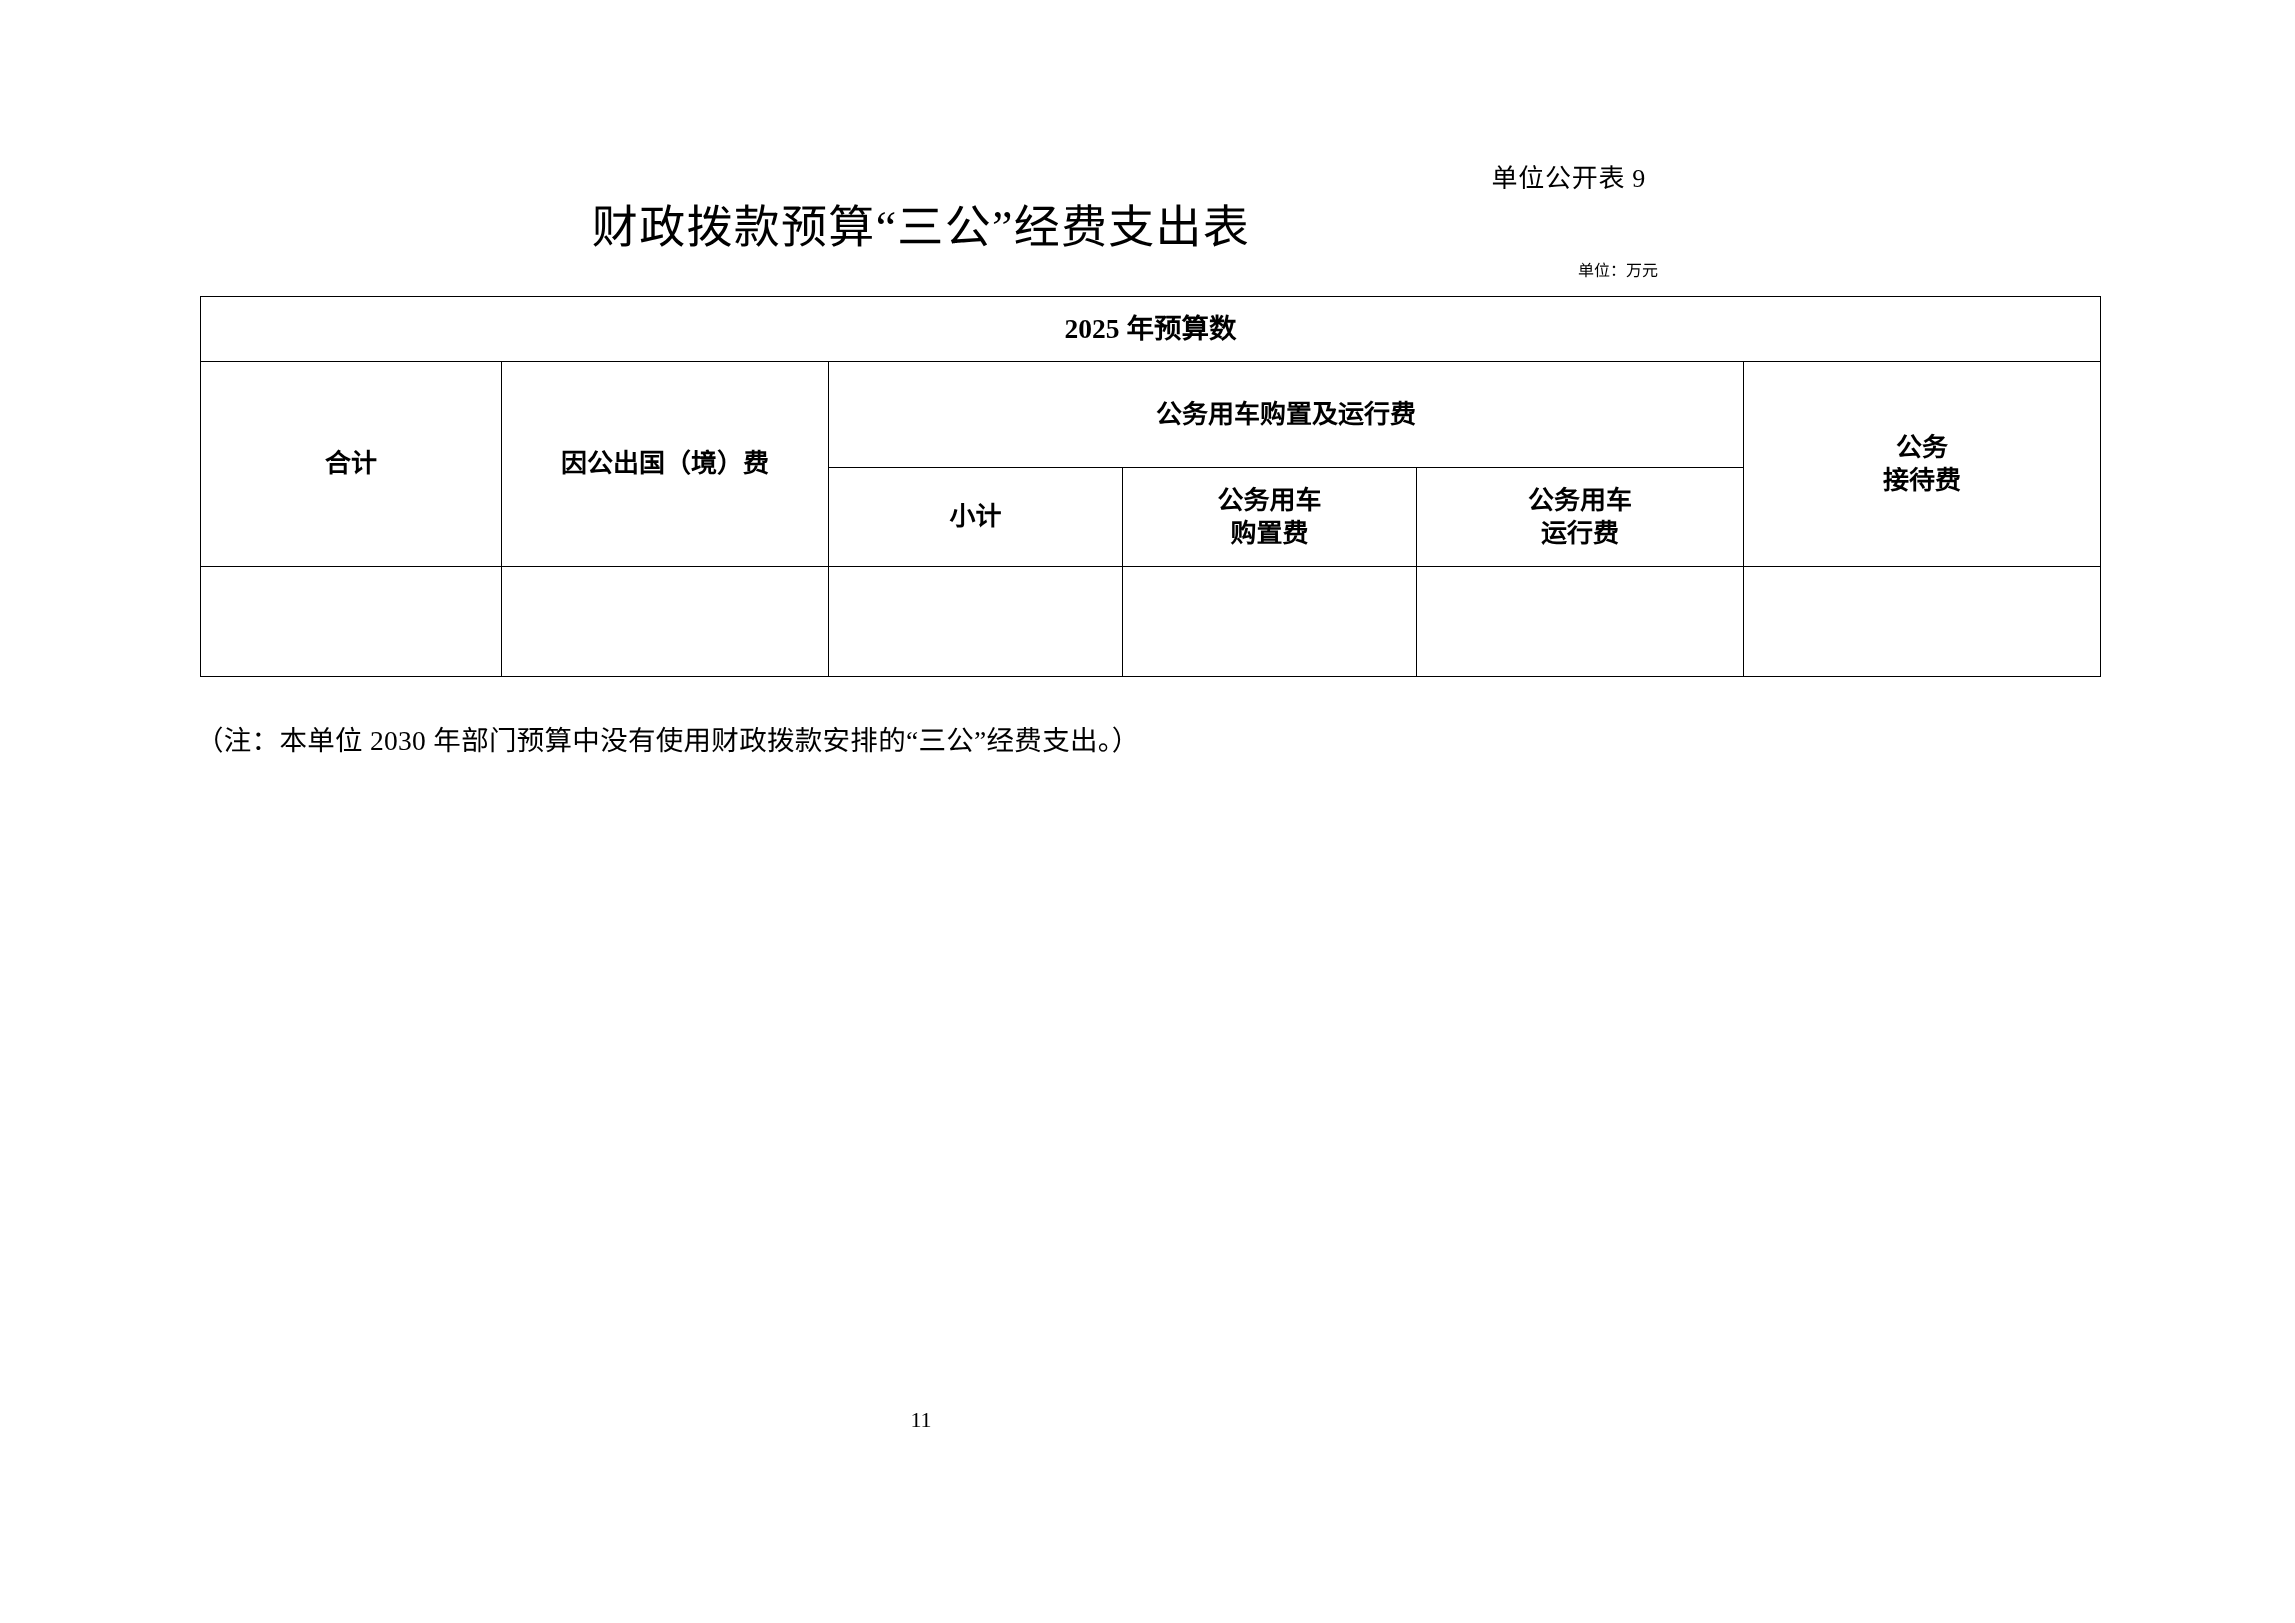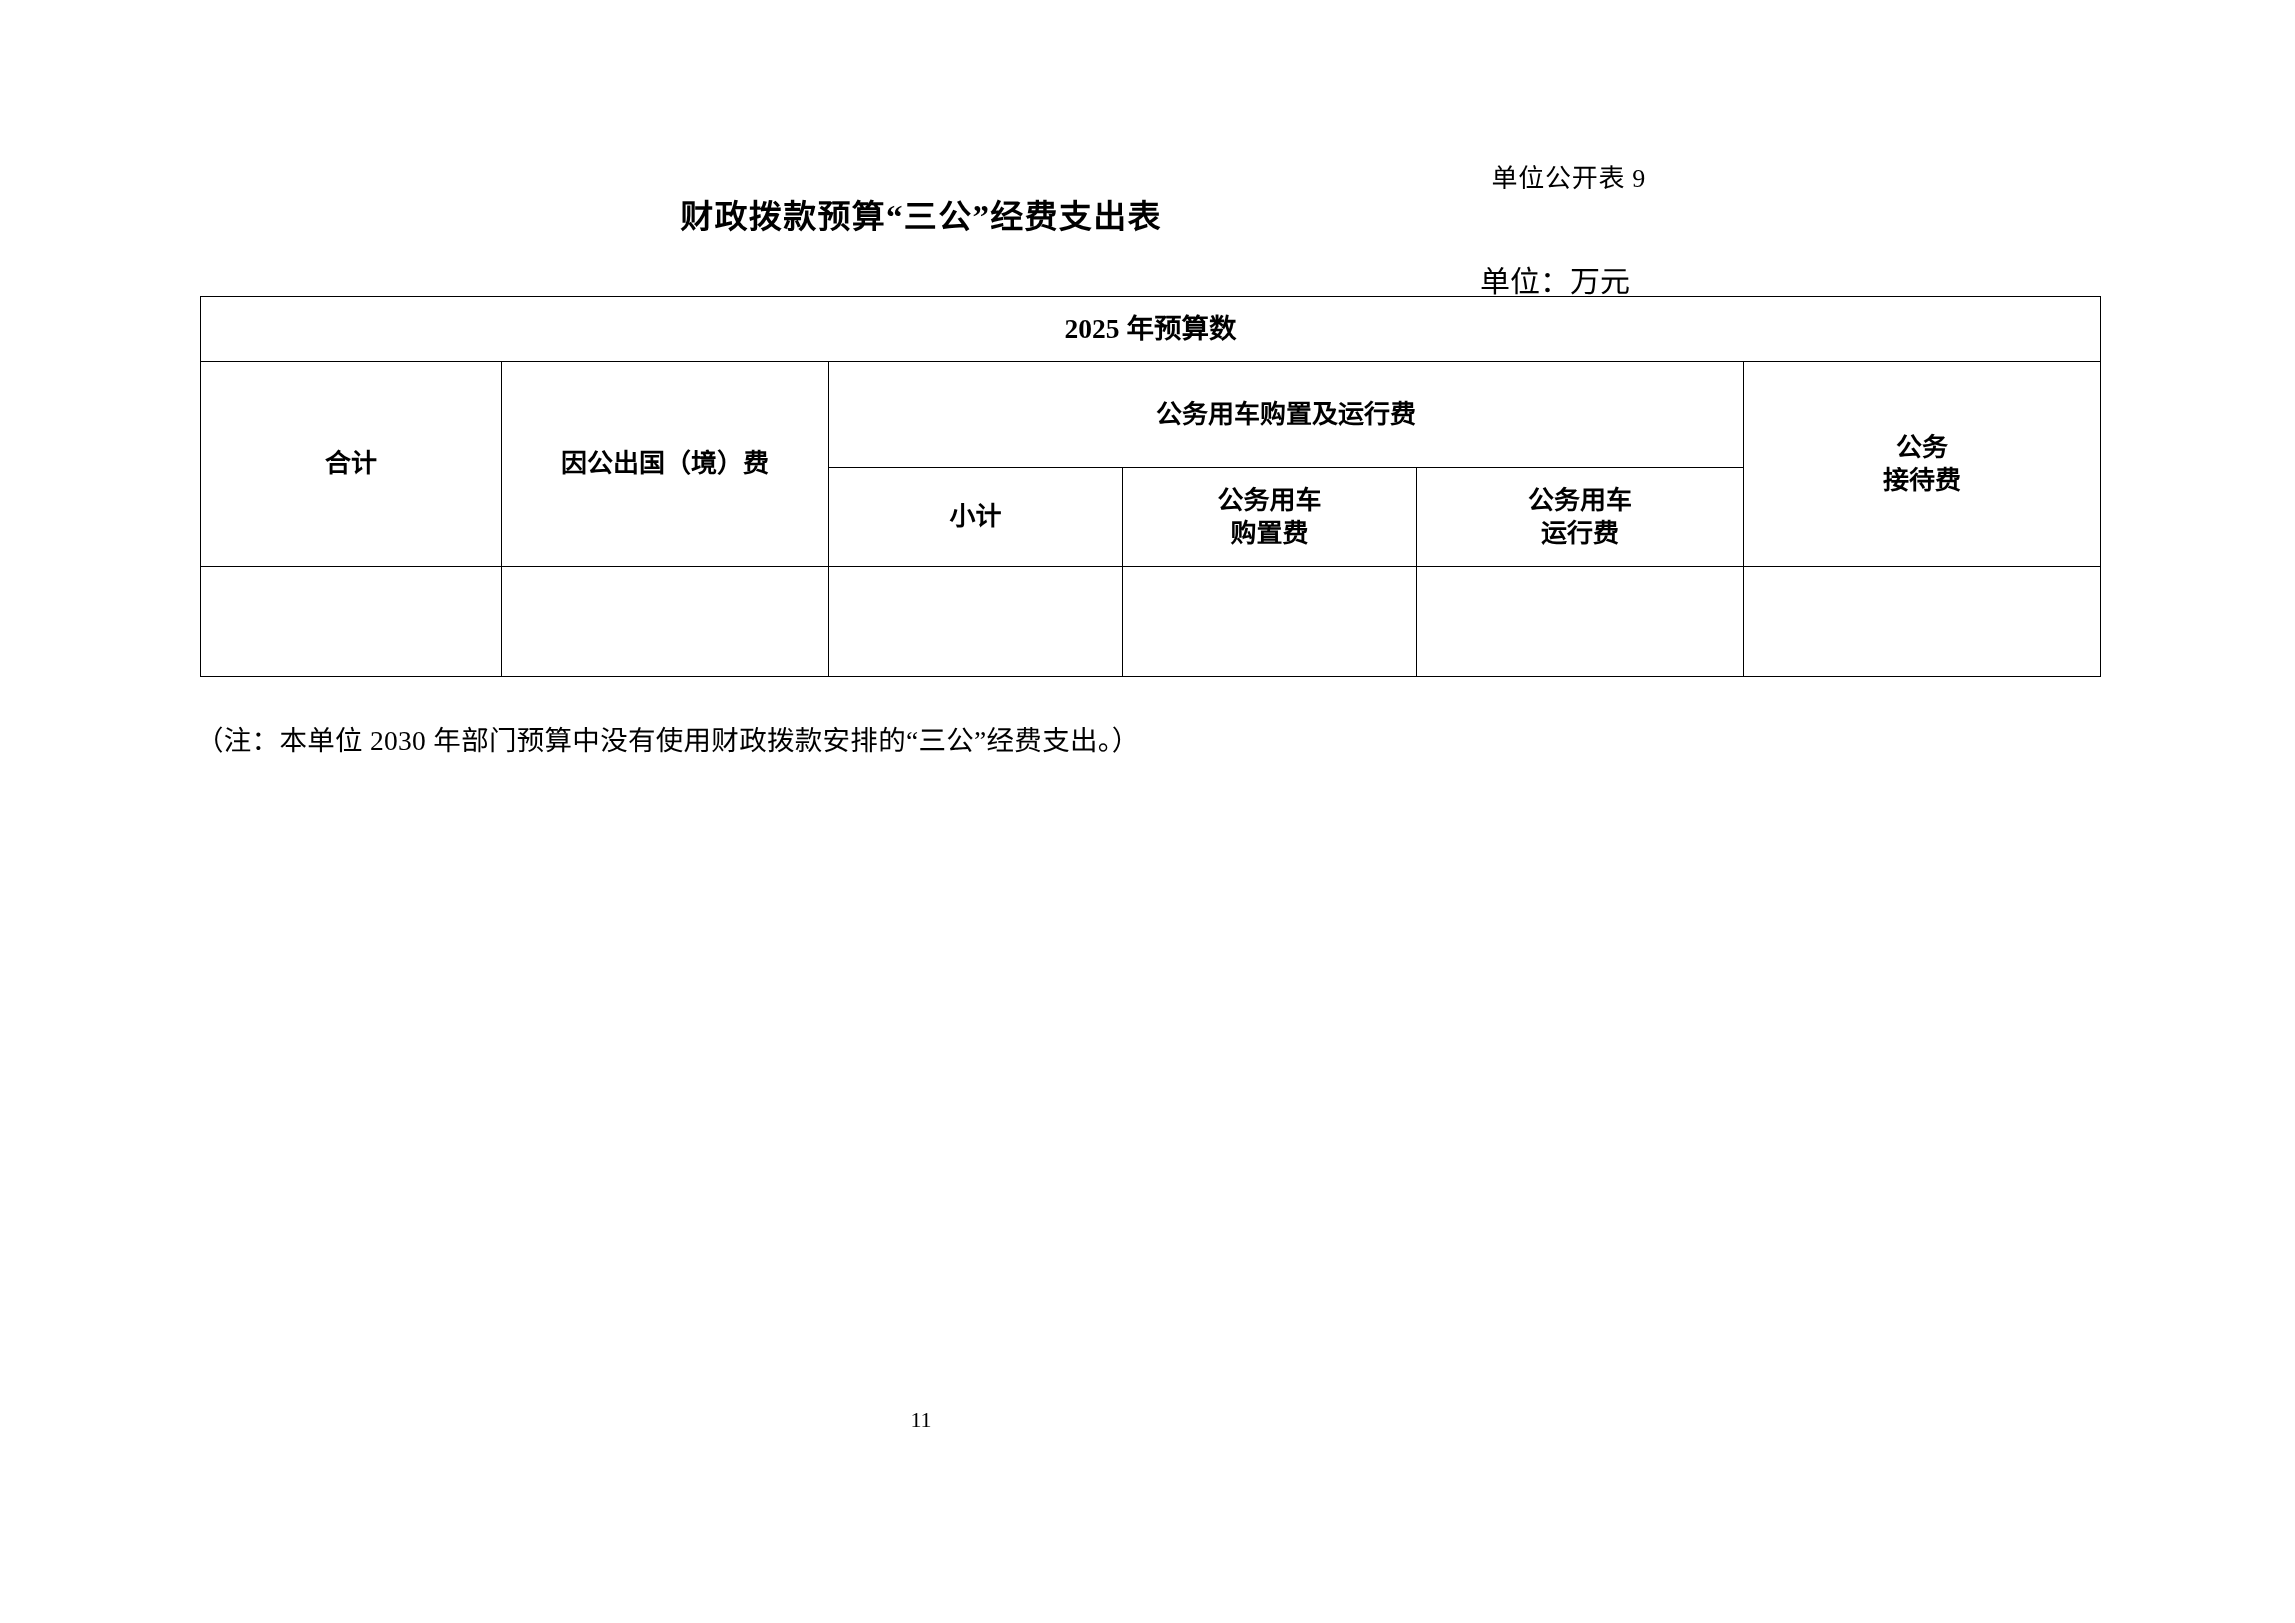--- a/index.html
+++ b/index.html
@@ -36,31 +36,31 @@
     white-space: nowrap;
   }
 
   
   .doc-title {
     position: absolute;
     left: 0;
     right: 0;
     top: 190px;
     text-align: center;
-    font-size: 33px;
-    font-weight: bold;
+    font-size: 46px;
+    font-weight: normal;
     letter-spacing: 1.3px;
   }
 
   
   .unit-note {
     position: absolute;
-    right: 212px;
+    right: 184px;
     top: 257px;
-    font-size: 30px;
+    font-size: 16px;
     white-space: nowrap;
     font-family: Liberation Mono, monospace;
   }
 
   
   .tbl-wrap {
     position: absolute;
     left: 200px;
     top: 296px;
     width: 1901px;

